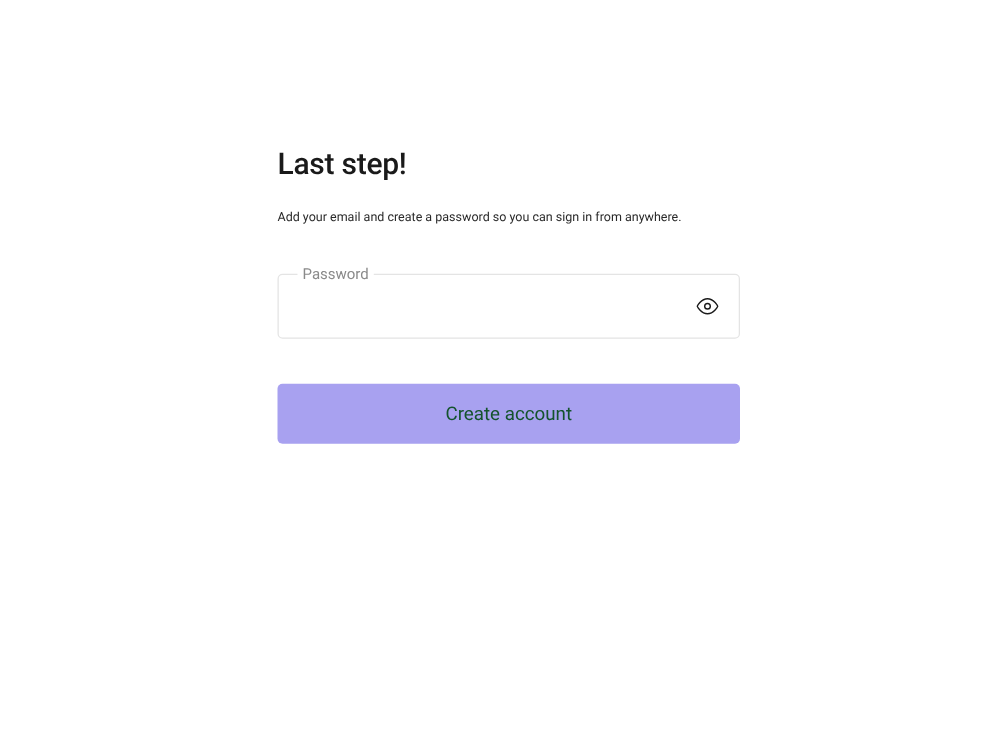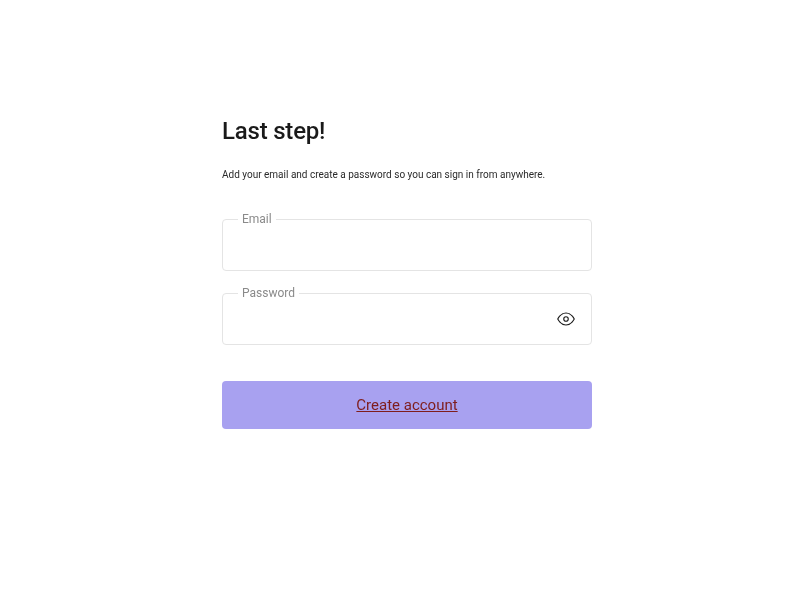--- a/index.html
+++ b/index.html
@@ -70,42 +70,37 @@
       display: flex;
       align-items: center;
       justify-content: center;
     }
     .submit-button {
       width: 100%;
       height: 48px;
       background: #a8a1f0;
       border: none;
       border-radius: 4px;
-      color: #7f1d1d;
+      color: #14532d;
       font-size: 15px;
       font-weight: 400;
       cursor: pointer;
       margin-top: 14px;
       font-family: inherit;
-      text-decoration: underline;
     }
   </style>
 </head>
 <body>
 
 <div class="container">
 
   <h1 class="title">Last step!</h1>
 
   <p class="subtitle">Add your email and create a password so you can sign in from anywhere.</p>
 
-  <div class="field-group">
-    <label class="field-label">Email</label>
-    <input type="text" class="field-input" value="" style="">
-  </div>
 
   <div class="field-group">
     <label class="field-label">Password</label>
     <input type="password" class="field-input with-icon" value="" style="">
     <span class="eye-icon-wrapper">
       <svg width="18" height="18" viewBox="0 0 24 24" fill="none" stroke="#1a1a1a" stroke-width="1.5" stroke-linecap="round" stroke-linejoin="round">
         <path d="M1 12s4-8 11-8 11 8 11 8-4 8-11 8-11-8-11-8z"></path>
         <circle cx="12" cy="12" r="3"></circle>
       </svg>
     </span>

